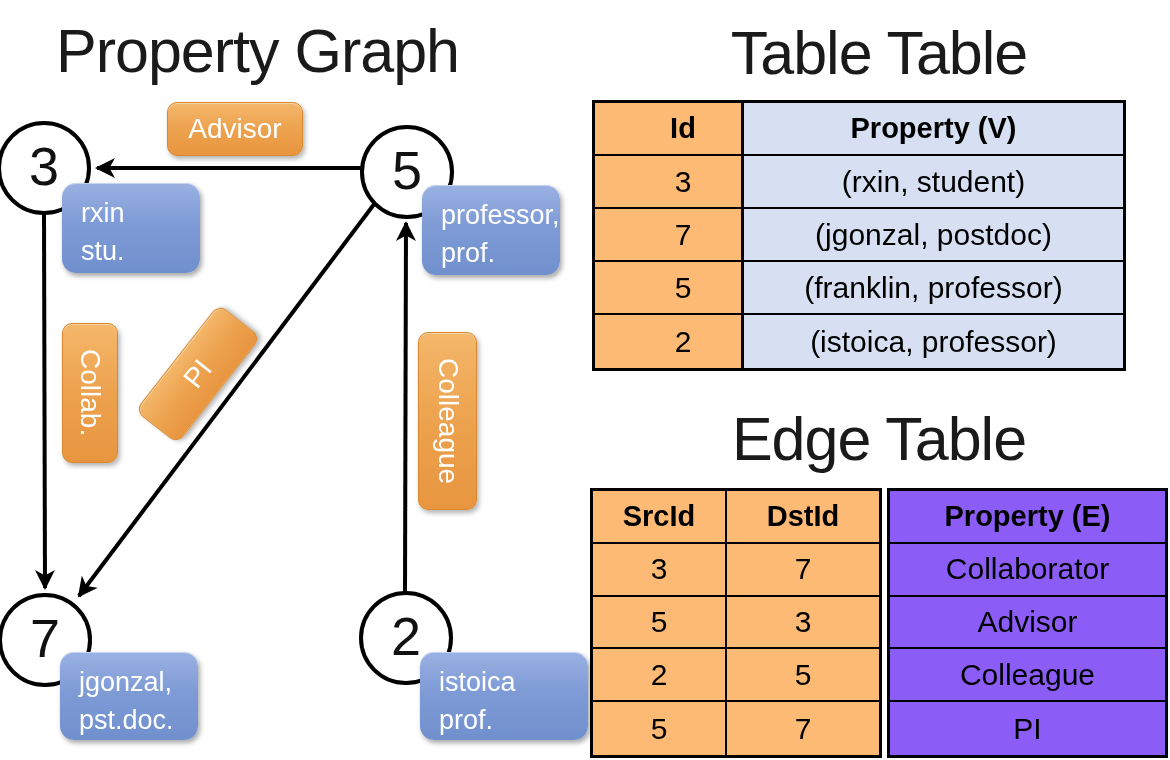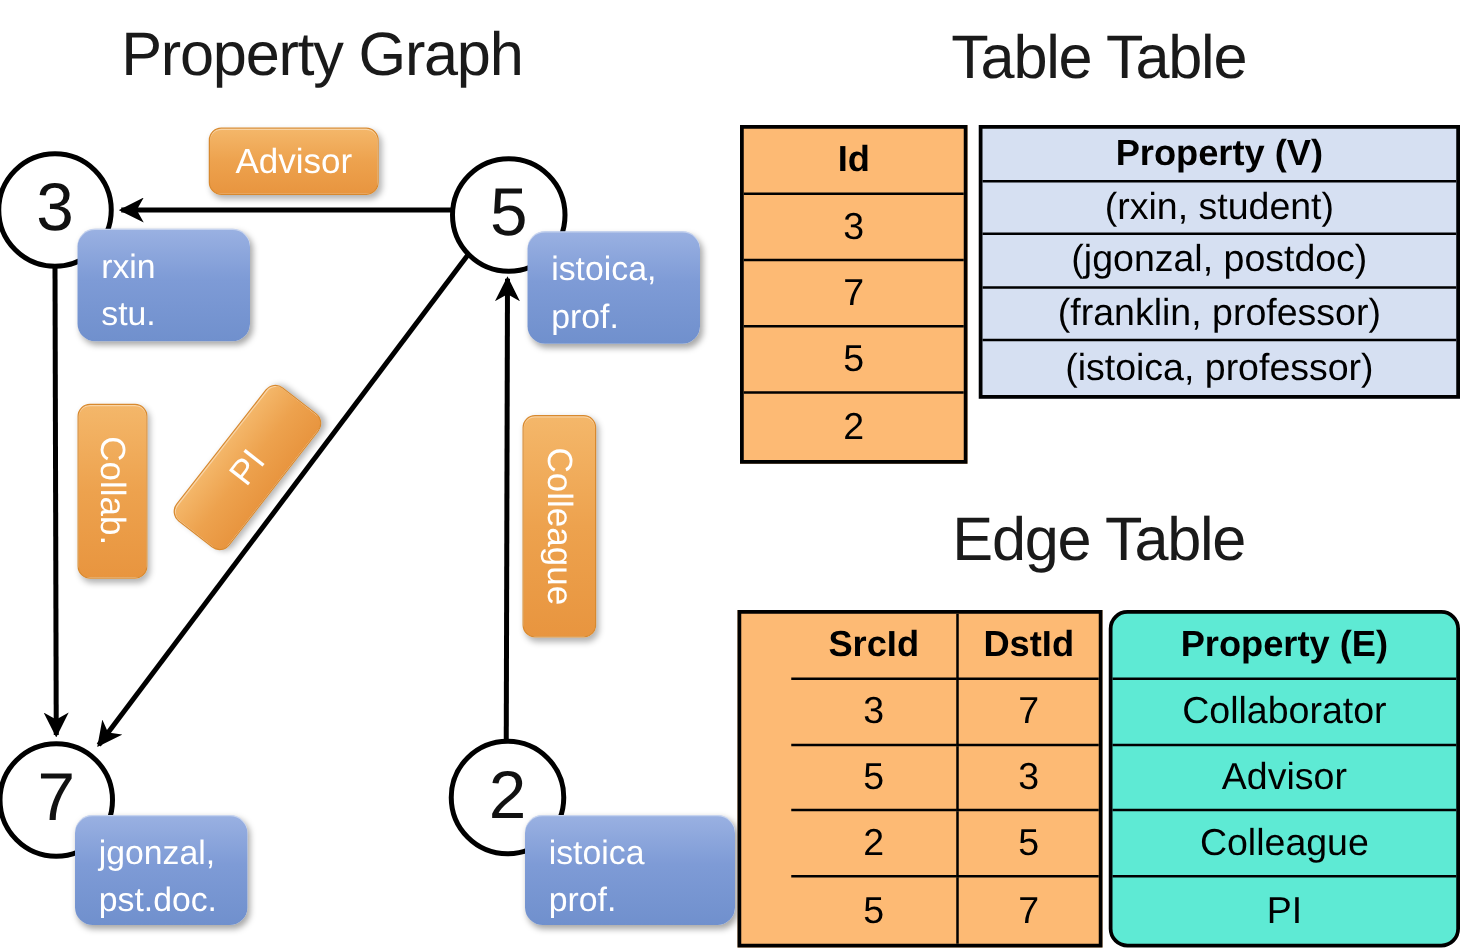--- a/index.html
+++ b/index.html
@@ -1,21 +1,21 @@
 <!DOCTYPE html>
 <html><head>
 <meta charset="utf-8">
 <style>
   html,body{margin:0;padding:0;background:#fff;}
   #canvas{
     position:relative;width:1170px;height:760px;background:#fff;overflow:hidden;
     font-family:"Liberation Sans", sans-serif;color:#000;
   }
   .title{
-    position:absolute;text-align:center;font-size:49px;letter-spacing:-1px;
+    position:absolute;text-align:center;font-size:61px;letter-spacing:-1px;
     color:#1a1a1a;white-space:nowrap;
   }
   
   .node{
     position:absolute;width:94px;height:94px;border-radius:50%;
     border:4px solid #000;background:#fff;box-sizing:border-box;
     display:flex;align-items:center;justify-content:center;
   }
   .node .num{font-size:54px;color:#111;margin-top:-4px;}
   
@@ -41,21 +41,21 @@
     box-sizing:border-box;font-size:30px;
   }
   .tbl .cell{
     display:flex;align-items:center;justify-content:center;
     border-bottom:2px solid #000;white-space:nowrap;
   }
   .tbl .cell.last{border-bottom:none;}
   .tbl .cell.col2{border-left:2px solid #000;}
   .tbl .cell.hdr{font-weight:bold;font-size:29px;}
   .blue-fill{background:#d6e0f2;}
-  .tan-fill{background:#5eead4;border-radius:15px;}
+  .tan-fill{background:#8b5cf6;}
   .edges-layer{position:absolute;left:0;top:0;pointer-events:none;}
 </style>
 </head>
 <body>
 
 <div id="canvas">
 
   <div class="title" style="left:0;top:16px;width:515px;">Property Graph</div>
 
   <svg class="edges-layer" width="585" height="760" viewBox="0 0 585 760">
@@ -81,21 +81,21 @@
   </div>
   <div class="node" style="left:359px;top:591px;">
     <span class="num">2</span>
   </div>
 
   <div class="vprop" style="left:62px;top:183px;width:138px;height:90px;">
     <div>rxin</div>
     <div>stu.</div>
   </div>
   <div class="vprop" style="left:422px;top:185px;width:138px;height:90px;">
-    <div>istoica,</div>
+    <div>professor,</div>
     <div>prof.</div>
   </div>
   <div class="vprop" style="left:60px;top:652px;width:138px;height:88px;">
     <div>jgonzal,</div>
     <div>pst.doc.</div>
   </div>
   <div class="vprop" style="left:420px;top:652px;width:168px;height:88px;">
     <div>istoica</div>
     <div>prof.</div>
   </div>
@@ -108,31 +108,31 @@
   <div class="title" style="left:590px;top:18px;width:578px;">Table Table</div>
 
   <div class="tbl" style="left:592px;top:100px;width:182px;height:271px;grid-template-rows:repeat(5,1fr);">
     <div class="cell hdr">Id</div>
     <div class="cell">3</div>
     <div class="cell">7</div>
     <div class="cell">5</div>
     <div class="cell last">2</div>
   </div>
 
-  <div class="tbl blue-fill" style="left:783px;top:100px;width:385px;height:219px;grid-template-rows:repeat(5,1fr);">
+  <div class="tbl blue-fill" style="left:741px;top:100px;width:385px;height:271px;grid-template-rows:repeat(5,1fr);">
     <div class="cell hdr">Property (V)</div>
     <div class="cell">(rxin, student)</div>
     <div class="cell">(jgonzal, postdoc)</div>
     <div class="cell">(franklin, professor)</div>
     <div class="cell last">(istoica, professor)</div>
   </div>
 
   <div class="title" style="left:590px;top:404px;width:578px;">Edge Table</div>
 
-  <div class="tbl" style="left:590px;top:488px;width:292px;height:270px;grid-template-columns:132px 1fr;grid-auto-rows:1fr;padding-left:40px;">
+  <div class="tbl" style="left:590px;top:488px;width:292px;height:270px;grid-template-columns:132px 1fr;grid-auto-rows:1fr;">
     <div class="cell hdr">SrcId</div>
     <div class="cell hdr col2">DstId</div>
     <div class="cell">3</div>
     <div class="cell col2">7</div>
     <div class="cell">5</div>
     <div class="cell col2">3</div>
     <div class="cell">2</div>
     <div class="cell col2">5</div>
     <div class="cell last">5</div>
     <div class="cell last col2">7</div>

